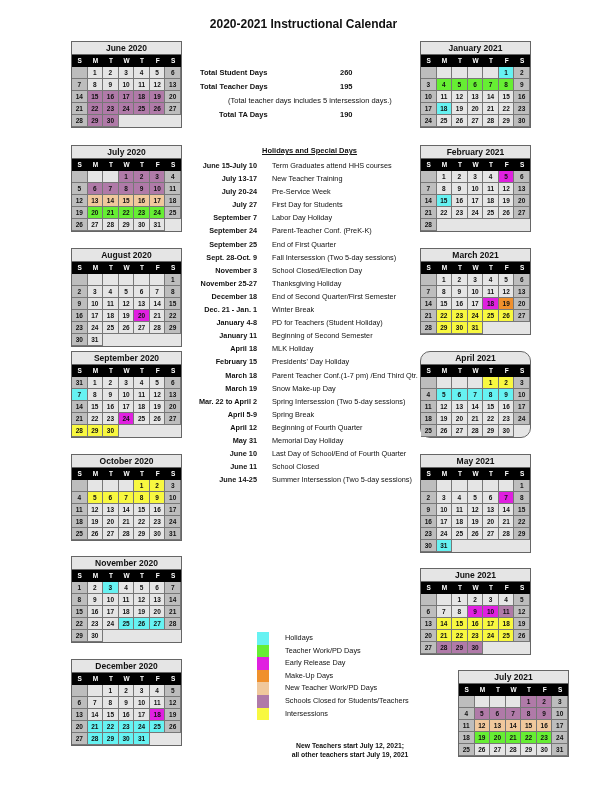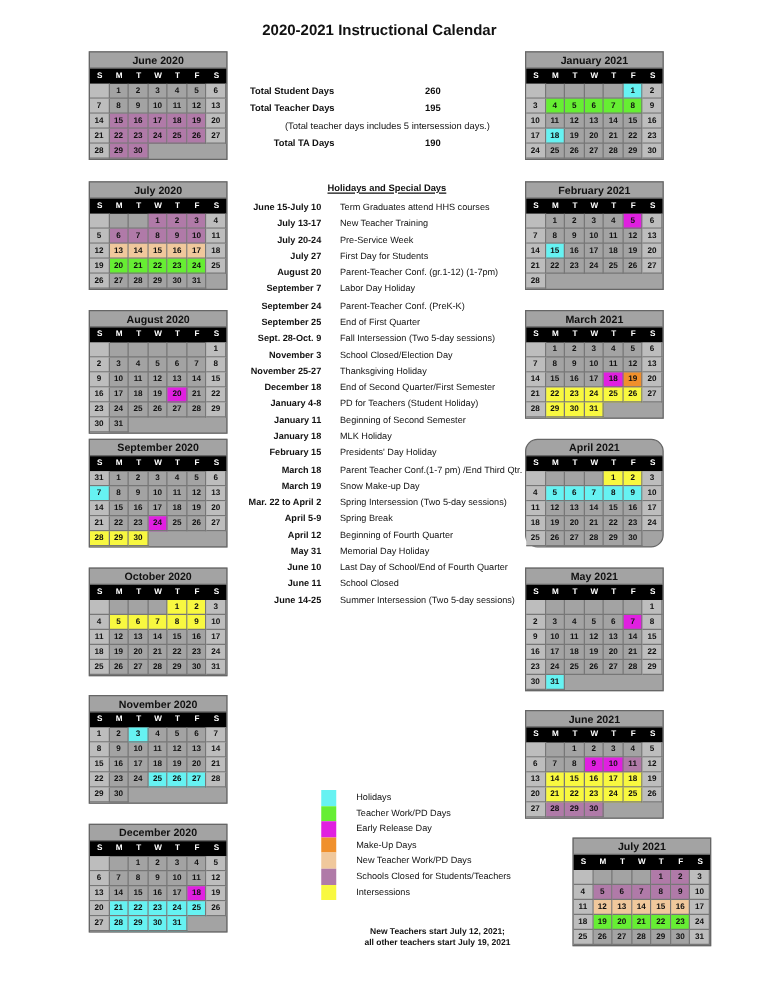--- a/index.html
+++ b/index.html
@@ -1,18 +1,18 @@
 <!DOCTYPE html>
 <html><head>
 <meta charset="utf-8">
 <style>
   html, body { margin:0; padding:0; background:#ffffff; }
   body { width:607px; height:800px; position:relative; overflow:hidden; font-family:"Liberation Sans", sans-serif; color:#111; }
   .title { position:absolute; left:0; width:607px; top:17px; text-align:center; font-weight:bold; font-size:12px; }
-  .cal { position:absolute; width:109px; border:1px solid #666; background:#a3a3a3; }
+  .cal { position:absolute; width:109px; border:1px solid #666; background:#e5e5e5; }
   .cal .mh { height:12px; line-height:12px; text-align:center; font-weight:bold; font-size:8.5px; border-bottom:1px solid #666; }
   .cal .dow { display:grid; grid-template-columns:repeat(7, 1fr); background:#000; color:#fff; height:12px; line-height:12px; font-size:6.5px; font-weight:bold; text-align:center; }
   .cal .grid { display:grid; grid-template-columns:repeat(7, 1fr); }
   .cal .d { height:12px; line-height:12px; text-align:center; font-size:6.5px; font-weight:bold; border-right:1px solid #777; border-bottom:1px solid #777; box-sizing:border-box; }
   .w { background:#bdbdbd; }
   .h { background:#66f2f2; }
   .t { background:#66ee33; }
   .er { background:#e020e0; }
   .mu { background:#f0902c; }
   .nt { background:#f0c89c; }
@@ -733,24 +733,20 @@
     </div>
     <div class="r">
       <span class="dt">July 20-24</span>
       <span class="ds">Pre-Service Week</span>
     </div>
     <div class="r">
       <span class="dt">July 27</span>
       <span class="ds">First Day for Students</span>
     </div>
     <div class="r">
-      <span class="dt">August 20</span>
-      <span class="ds">Parent-Teacher Conf. (gr.1-12) (1-7pm)</span>
-    </div>
-    <div class="r">
       <span class="dt">September 7</span>
       <span class="ds">Labor Day Holiday</span>
     </div>
     <div class="r">
       <span class="dt">September 24</span>
       <span class="ds">Parent-Teacher Conf. (PreK-K)</span>
     </div>
     <div class="r">
       <span class="dt">September 25</span>
       <span class="ds">End of First Quarter</span>
@@ -765,29 +761,33 @@
     </div>
     <div class="r">
       <span class="dt">November 25-27</span>
       <span class="ds">Thanksgiving Holiday</span>
     </div>
     <div class="r">
       <span class="dt">December 18</span>
       <span class="ds">End of Second Quarter/First Semester</span>
     </div>
     <div class="r">
+      <span class="dt">Dec. 21 -  Jan. 1</span>
+      <span class="ds">Winter Break</span>
+    </div>
+    <div class="r">
       <span class="dt">January 4-8</span>
       <span class="ds">PD for Teachers (Student Holiday)</span>
     </div>
     <div class="r">
       <span class="dt">January 11</span>
       <span class="ds">Beginning of Second Semester</span>
     </div>
     <div class="r">
-      <span class="dt">January 18</span>
+      <span class="dt">April 18</span>
       <span class="ds">MLK Holiday</span>
     </div>
     <div class="r">
       <span class="dt">February 15</span>
       <span class="ds">Presidents' Day Holiday</span>
     </div>
     <div class="r">
       <span class="dt">March 18</span>
       <span class="ds">Parent Teacher Conf.(1-7 pm) /End Third Qtr.</span>
     </div>

